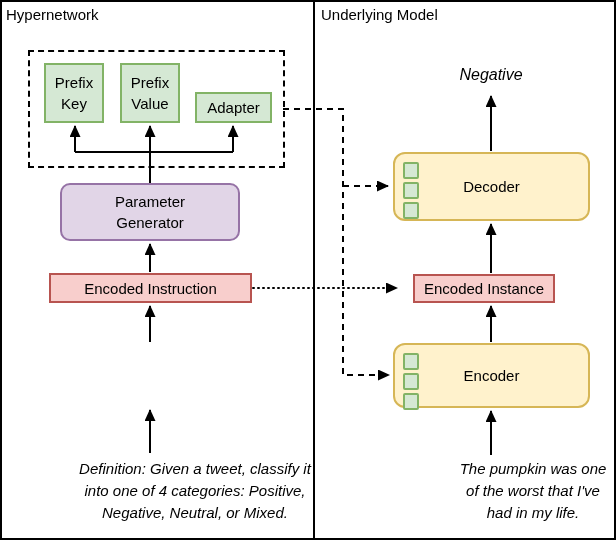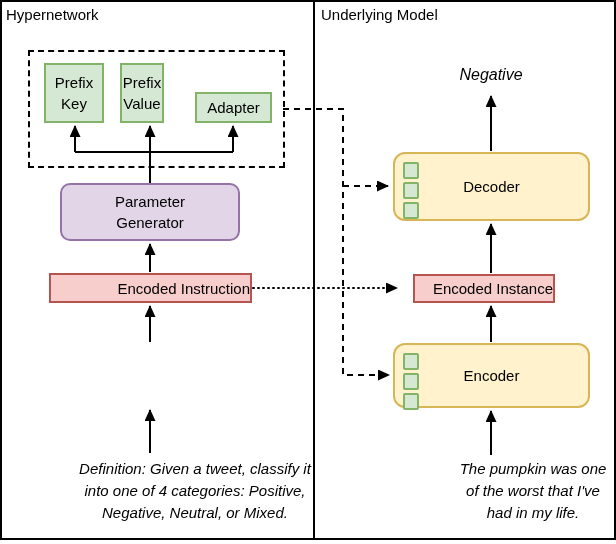--- a/index.html
+++ b/index.html
@@ -15,21 +15,21 @@
     font-family:"Liberation Sans","DejaVu Sans",sans-serif;color:#000;overflow:hidden;
   }
   .frame{position:absolute;left:0;top:0;width:612px;height:536px;border:2px solid var(--line-color);}
   .divider{position:absolute;left:313px;top:0;width:2px;height:540px;background:var(--line-color);}
   .panel-title{position:absolute;font-size:15px;line-height:18px;white-space:nowrap;}
   .dashed-group{position:absolute;left:28px;top:50px;width:253px;height:114px;border:2px dashed var(--line-color);}
   .box{position:absolute;display:flex;align-items:center;justify-content:center;
        text-align:center;font-size:15px;line-height:21px;box-sizing:border-box;}
   .green{background:var(--box-green-fill);border:2px solid var(--box-green-stroke);}
   .purple{background:var(--box-purple-fill);border:2px solid var(--box-purple-stroke);border-radius:10px;}
-  .red{background:var(--box-red-fill);border:2px solid var(--box-red-stroke);justify-content:flex-end;}
+  .red{background:var(--box-red-fill);border:2px solid var(--box-red-stroke);}
   .yellow{background:var(--box-yellow-fill);border:2px solid var(--box-yellow-stroke);border-radius:12px;}
   .param-label{display:inline-block;max-width:110px;}
   .token-col{position:absolute;left:8px;top:8px;display:flex;flex-direction:column;gap:3px;}
   .token{width:16px;height:17px;background:var(--box-green-fill);
          border:2px solid var(--box-green-stroke);border-radius:2px;box-sizing:border-box;}
   .io-text{position:absolute;font-style:italic;font-size:15px;line-height:22px;text-align:center;padding-left:43px;}
   .io-text span{display:block;}
   .out-label{position:absolute;font-style:italic;font-size:16px;text-align:center;white-space:nowrap;}
   .overlay{position:absolute;left:0;top:0;pointer-events:none;}
 </style>
@@ -42,21 +42,21 @@
   <div class="divider"></div>
 
   <div class="panel-title" style="left:6px;top:6px">Hypernetwork</div>
   <div class="panel-title" style="left:321px;top:6px">Underlying Model</div>
 
   <div class="dashed-group"></div>
 
   <div class="box green" style="left:44px;top:63px;width:60px;height:60px">
     <span>Prefix Key</span>
   </div>
-  <div class="box green" style="left:120px;top:63px;width:44px;height:60px">
+  <div class="box green" style="left:120px;top:63px;width:60px;height:60px">
     <span>Prefix Value</span>
   </div>
   <div class="box green" style="left:195px;top:92px;width:77px;height:31px">
     <span>Adapter</span>
   </div>
 
   <div class="box purple" style="left:60px;top:183px;width:180px;height:58px">
     <span class="param-label">Parameter Generator</span>
   </div>
 

